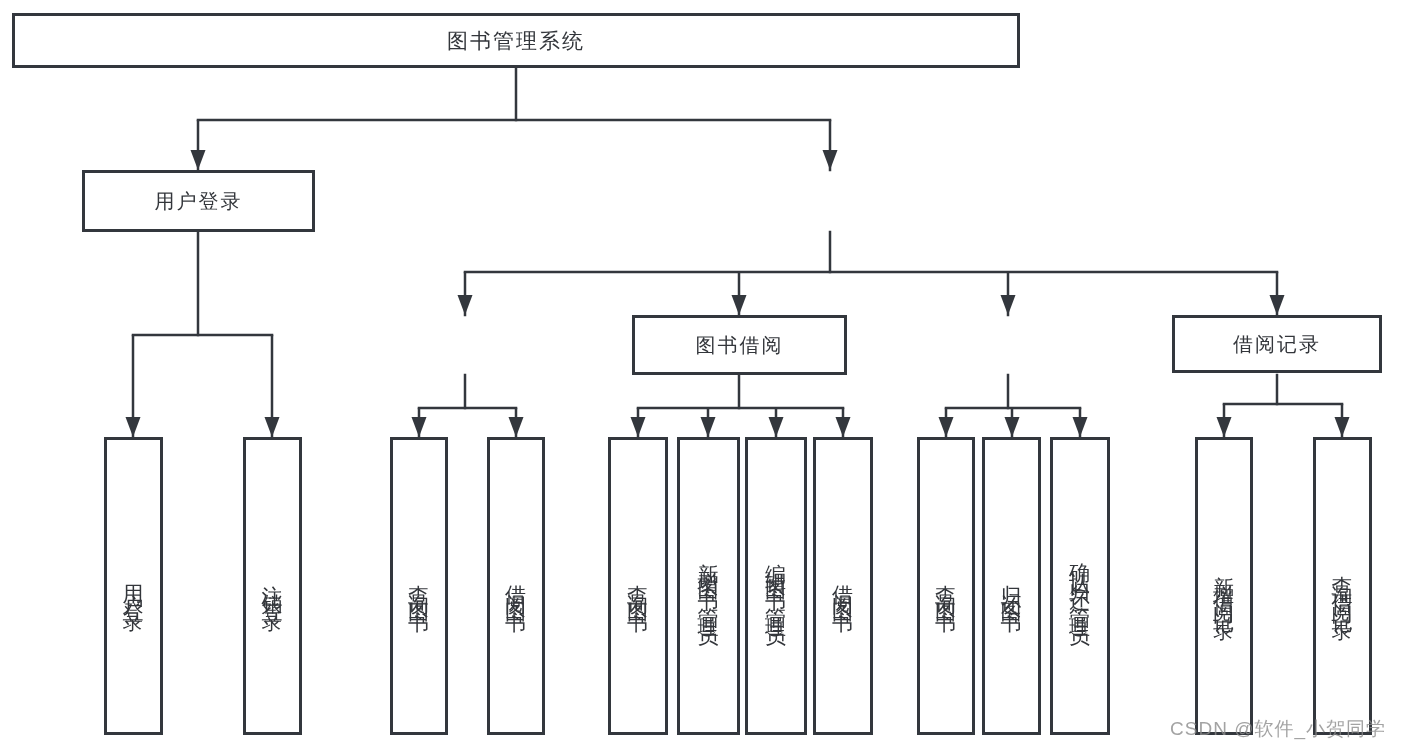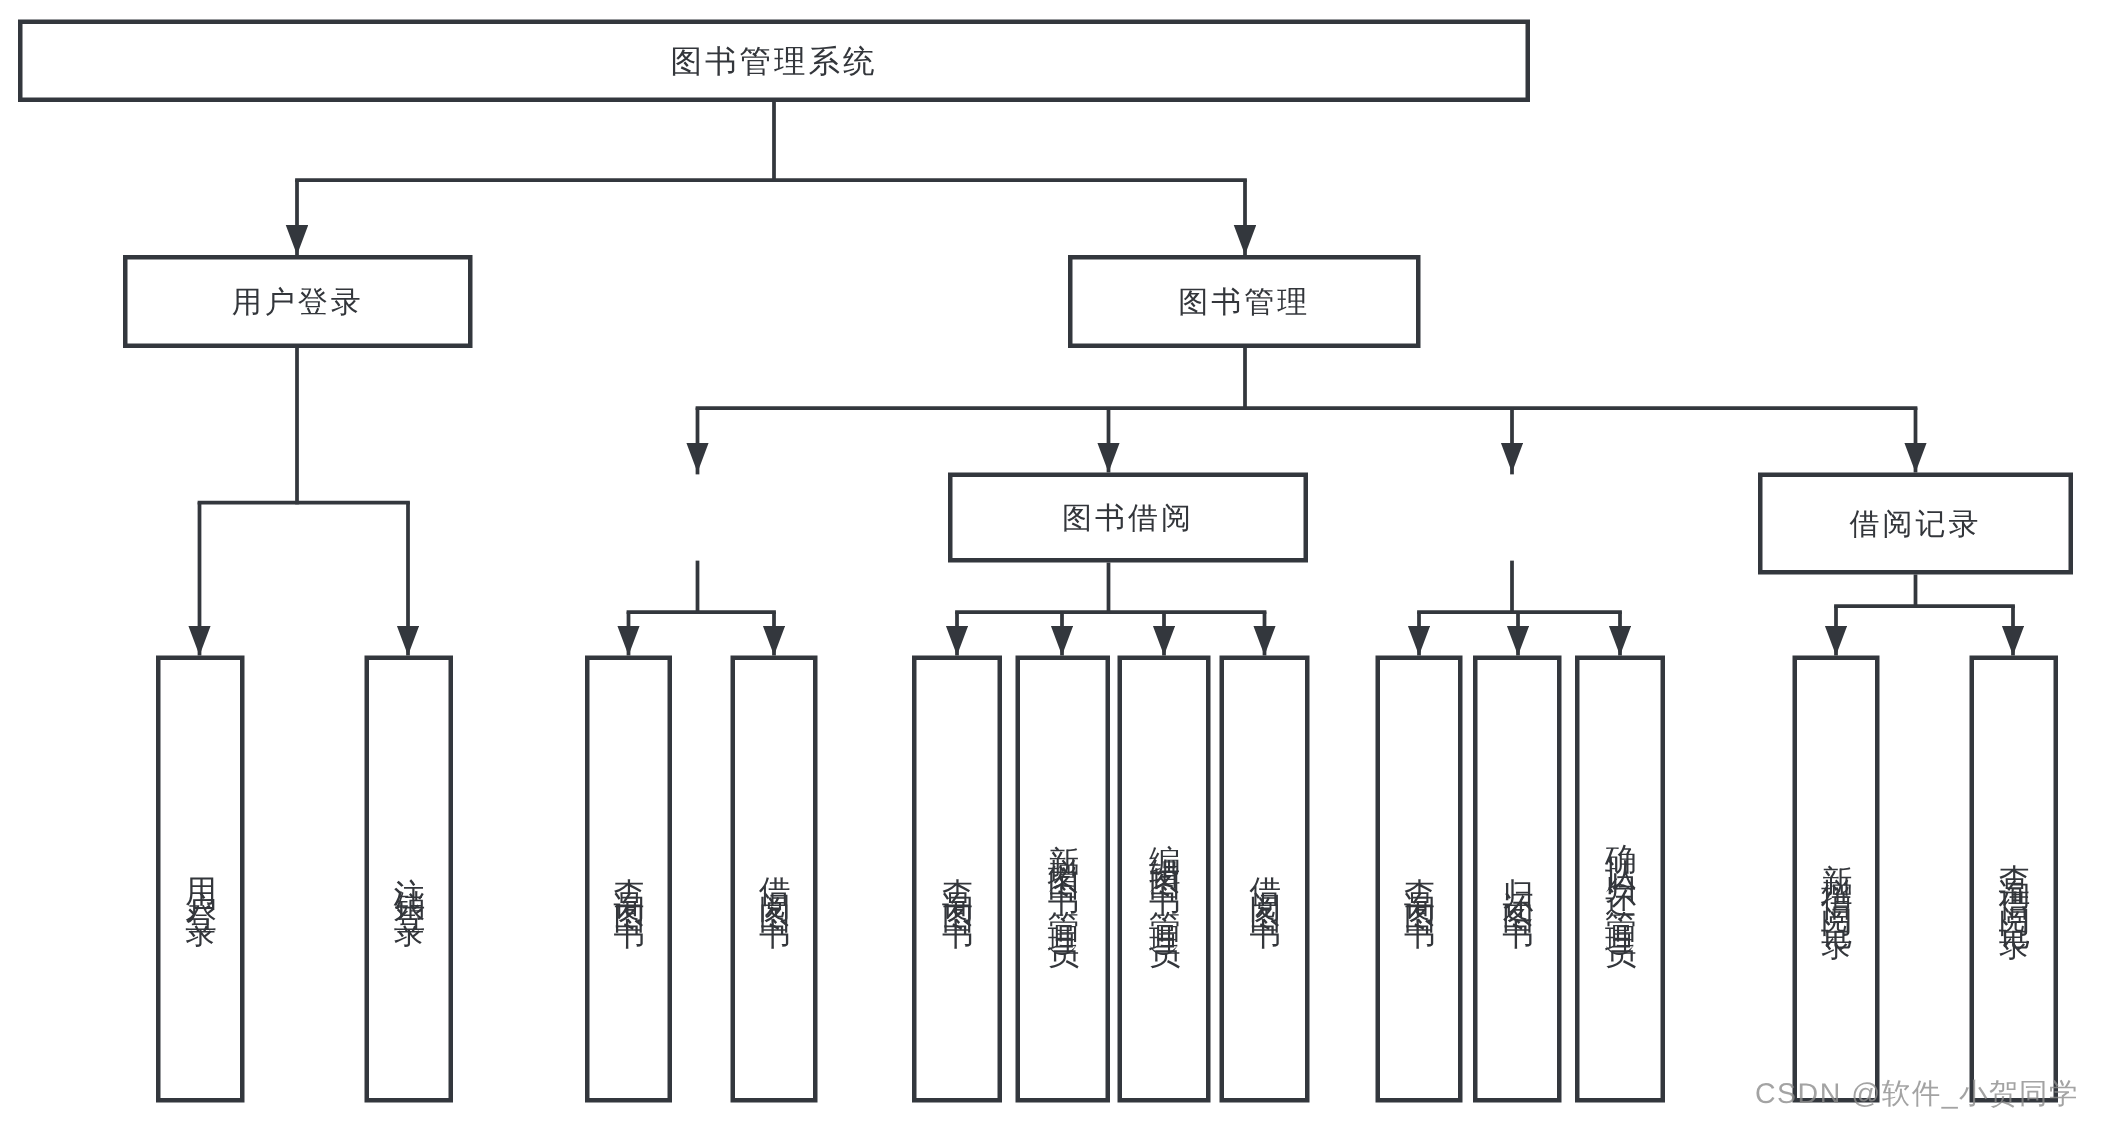--- a/index.html
+++ b/index.html
@@ -121,28 +121,25 @@
     <path class="cline" d="M1342,405 V437" marker-end="url(#ah)"></path>
   </svg>
 
   <div class="box h root" style="left:12px; top:13px; width:1008px; height:55px;">
     <span>图书管理系统</span>
   </div>
 
   <div class="box h" style="left:82px; top:170px; width:233px; height:62px;">
     <span>用户登录</span>
   </div>
-  <div class="box h" style="left:712px; top:170px; width:235px; height:62px;">
-    <span>图书管理</span>
-  </div>
 
-  <div class="box h" style="left:632px; top:315px; width:240px; height:60px;">
+  <div class="box h" style="left:632px; top:315px; width:215px; height:60px;">
     <span>图书借阅</span>
   </div>
-  <div class="box h" style="left:1172px; top:315px; width:210px; height:68px;">
+  <div class="box h" style="left:1172px; top:315px; width:210px; height:58px;">
     <span>借阅记录</span>
   </div>
 
   <div class="box v" style="left:104px; top:437px; width:59px; height:298px;">
     <span>用户登录</span>
   </div>
   <div class="box v" style="left:243px; top:437px; width:59px; height:298px;">
     <span>注销登录</span>
   </div>
 

